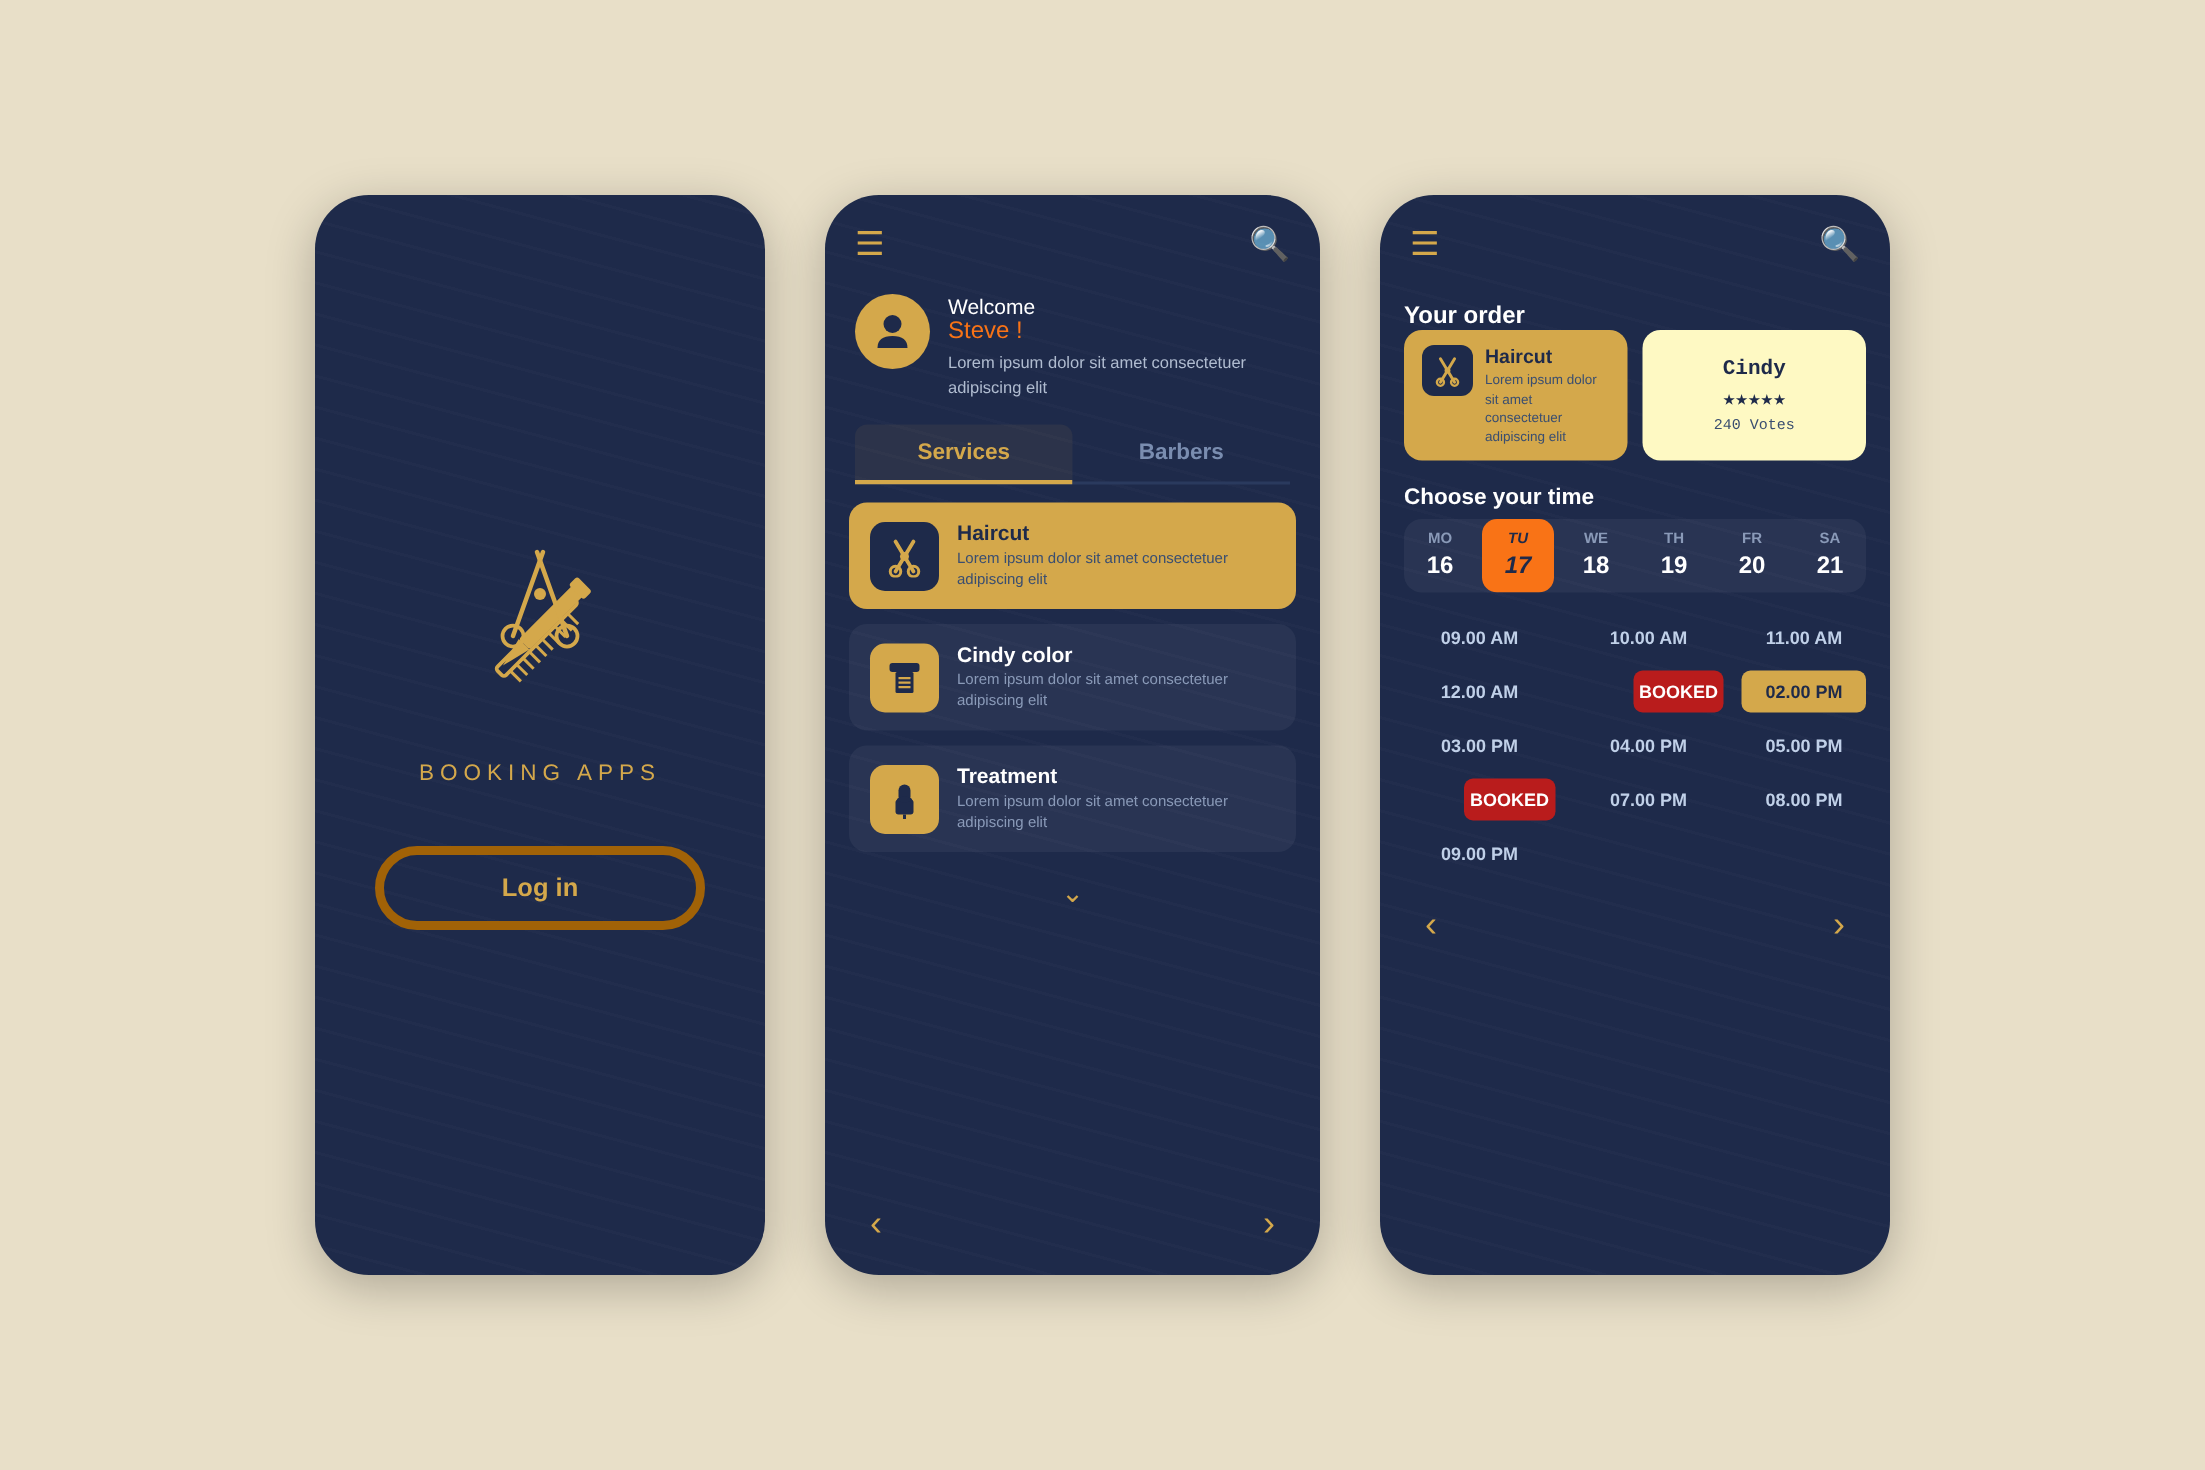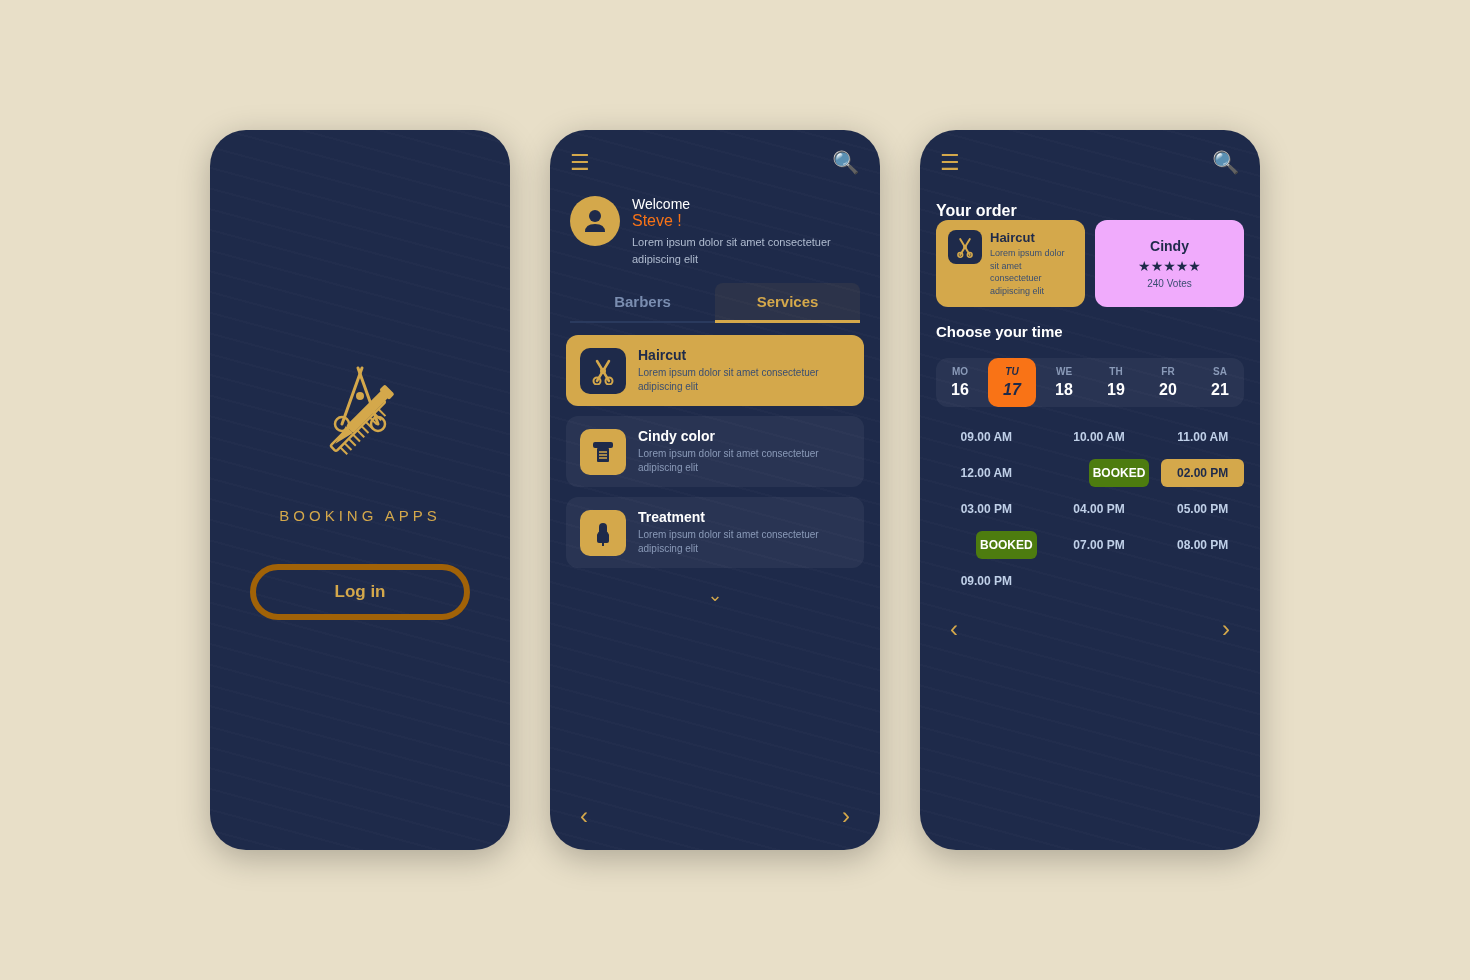--- a/index.html
+++ b/index.html
@@ -347,27 +347,28 @@
 
     .order-card-info .card-desc {
       color: #3a4e70;
       font-size: 9px;
       line-height: 1.4;
       margin-top: 2px;
     }
 
     .barber-card {
       flex: 1;
-      background: #f0abfc;
+      background: #fef9c3;
       border-radius: 12px;
       padding: 10px 12px;
       display: flex;
       flex-direction: column;
       align-items: center;
       justify-content: center;
+      font-family: Liberation Mono, monospace;
     }
 
     .barber-name {
       color: #1e2a4a;
       font-size: 14px;
       font-weight: 700;
       margin-bottom: 4px;
     }
 
     .stars {
@@ -384,21 +385,20 @@
     .choose-time-title {
       color: #ffffff;
       font-size: 15px;
       font-weight: 700;
       padding: 8px 16px 6px;
     }
 
     
     .calendar-section {
       padding: 0 16px 10px;
-      margin-top: 12px;
     }
 
     .calendar-days {
       display: flex;
       gap: 4px;
       background: rgba(255,255,255,0.05);
       border-radius: 12px;
       overflow: hidden;
     }
 
@@ -450,21 +450,21 @@
       padding: 7px 4px;
       text-align: center;
       font-size: 12px;
       font-weight: 600;
       color: #c0d0e8;
       cursor: pointer;
       border-radius: 6px;
     }
 
     .time-slot.booked {
-      background: #4d7c0f;
+      background: #b91c1c;
       color: #ffffff;
       border-radius: 6px;
       margin-left: 40px;
     }
 
     .time-slot.selected-time {
       background: #d4a84b;
       color: #1e2a4a;
       border-radius: 6px;
     }
@@ -539,22 +539,22 @@
         </svg>
       </div>
       <div class="welcome-text">
         <div class="welcome-line">Welcome</div>
         <div class="name-line">Steve !</div>
         <div class="desc-line">Lorem ipsum dolor sit amet consectetuer adipiscing elit</div>
       </div>
     </div>
 
     <div class="tabs-bar">
+      <button class="tab-btn active">Services</button>
       <button class="tab-btn inactive">Barbers</button>
-      <button class="tab-btn active">Services</button>
     </div>
 
     <div class="services-list">
 
       <div class="service-item highlighted">
         <div class="service-icon-box">
           <svg width="28" height="28" viewBox="0 0 28 28" fill="#d4a84b">
             <line x1="8" y1="4" x2="20" y2="24" stroke="#d4a84b" stroke-width="2.5" stroke-linecap="round"></line>
             <line x1="20" y1="4" x2="8" y2="24" stroke="#d4a84b" stroke-width="2.5" stroke-linecap="round"></line>
             <circle cx="14" cy="14" r="3" fill="#d4a84b"></circle>

